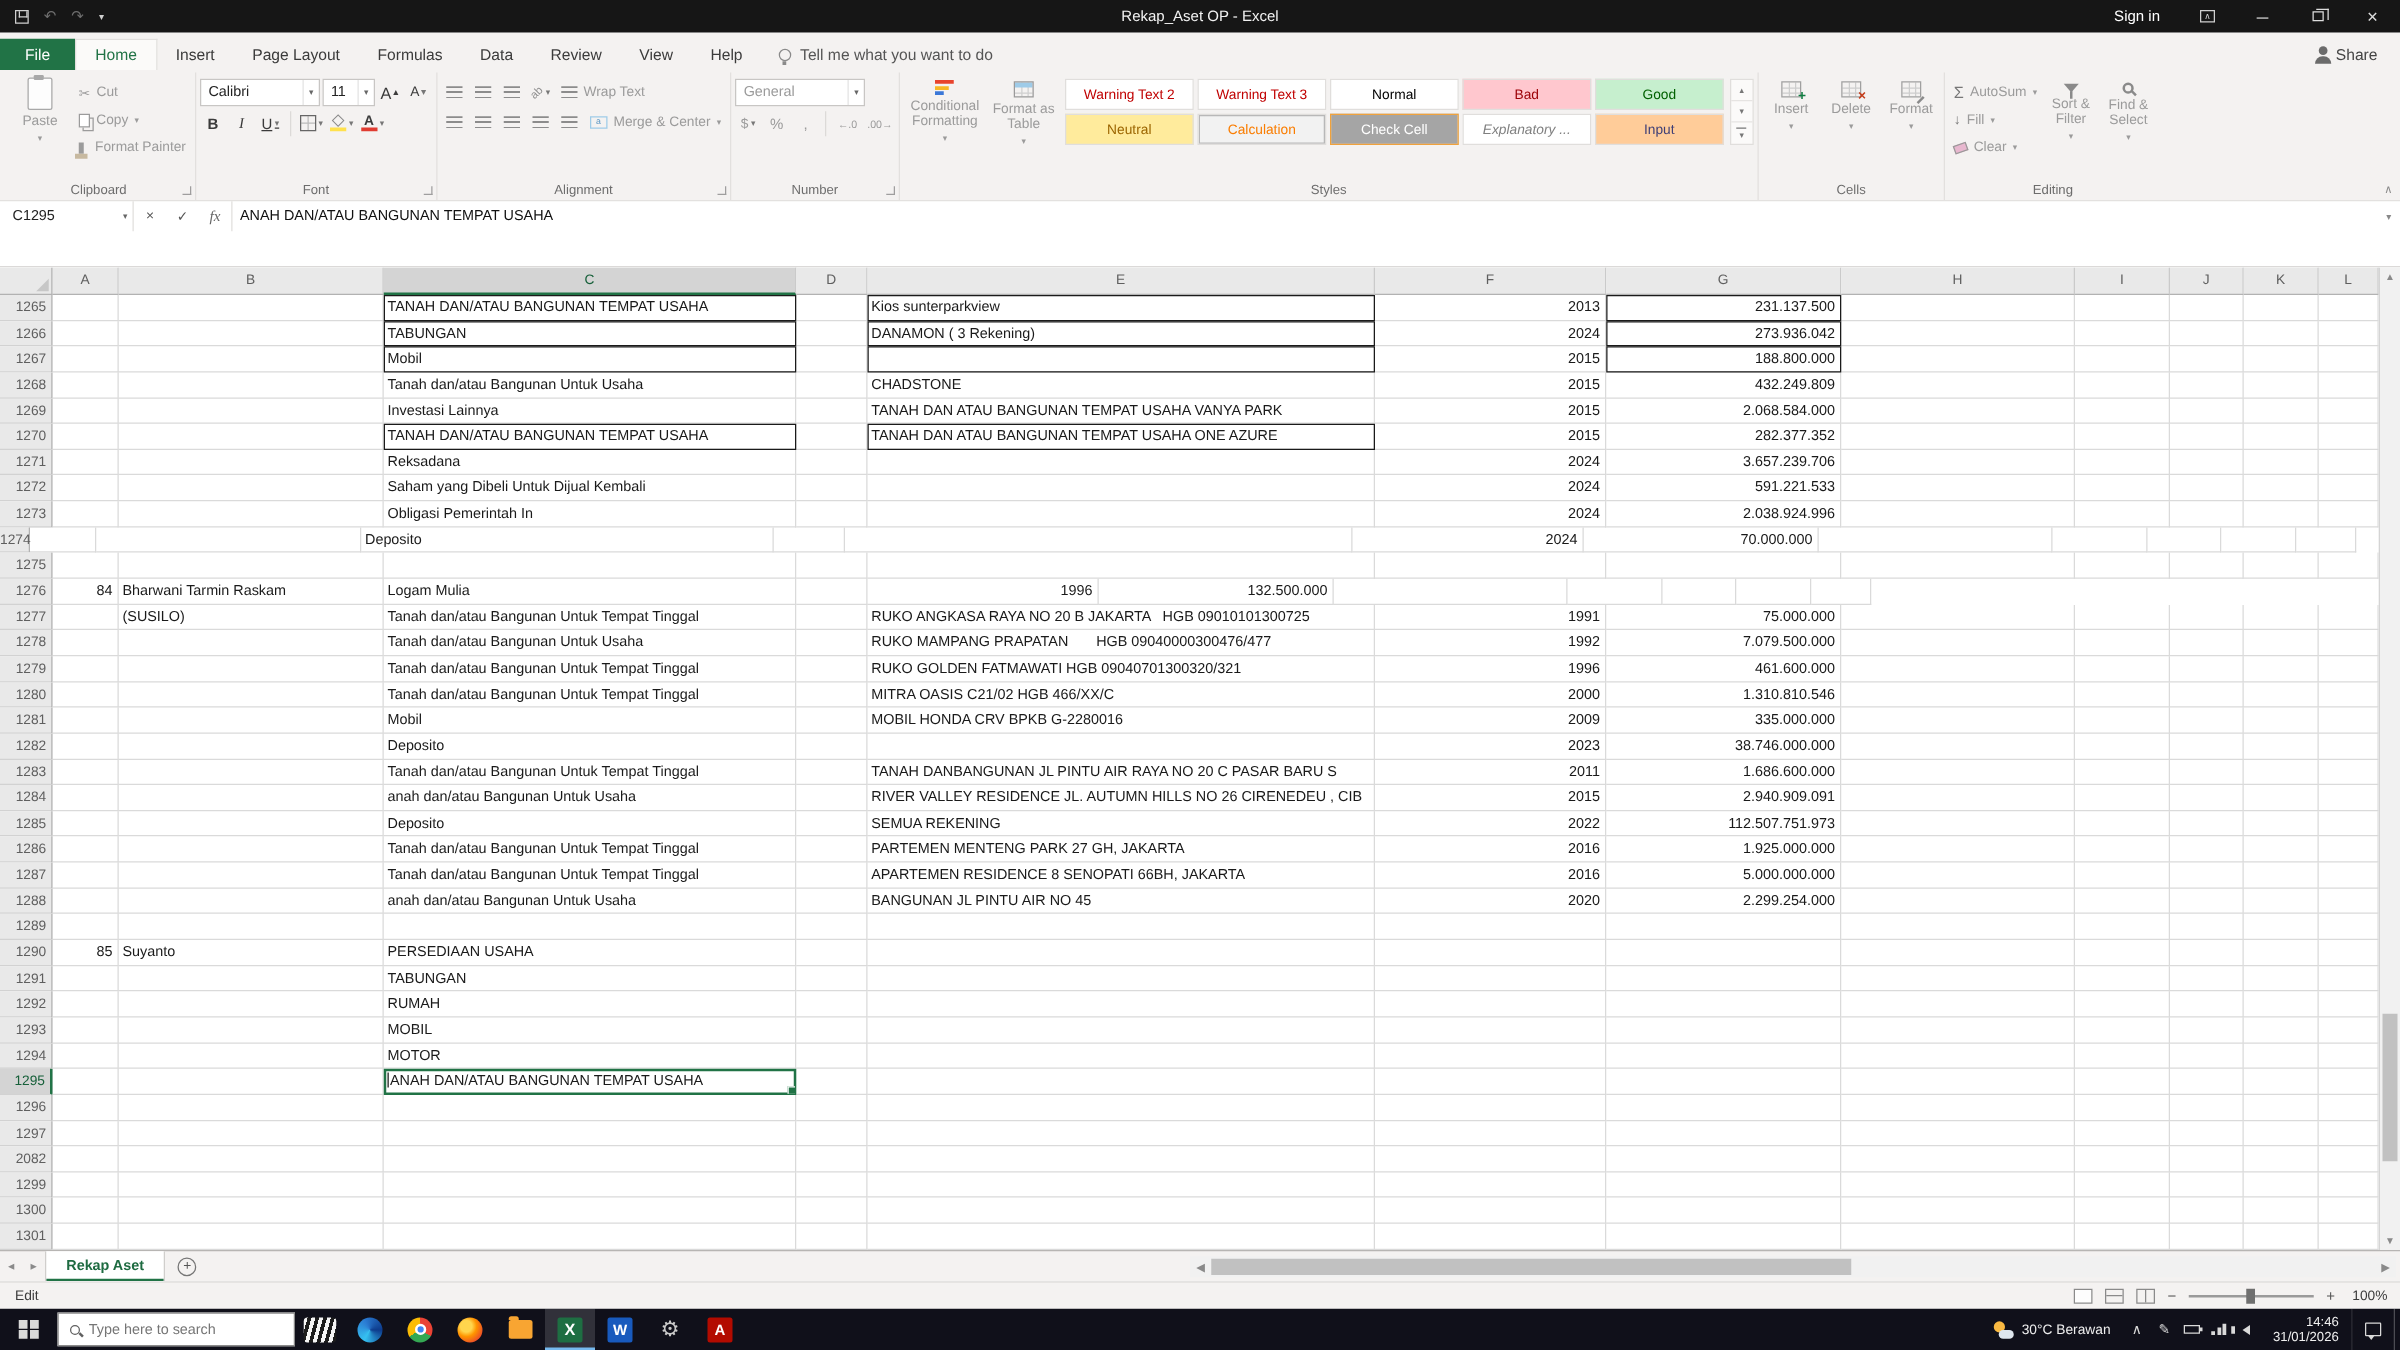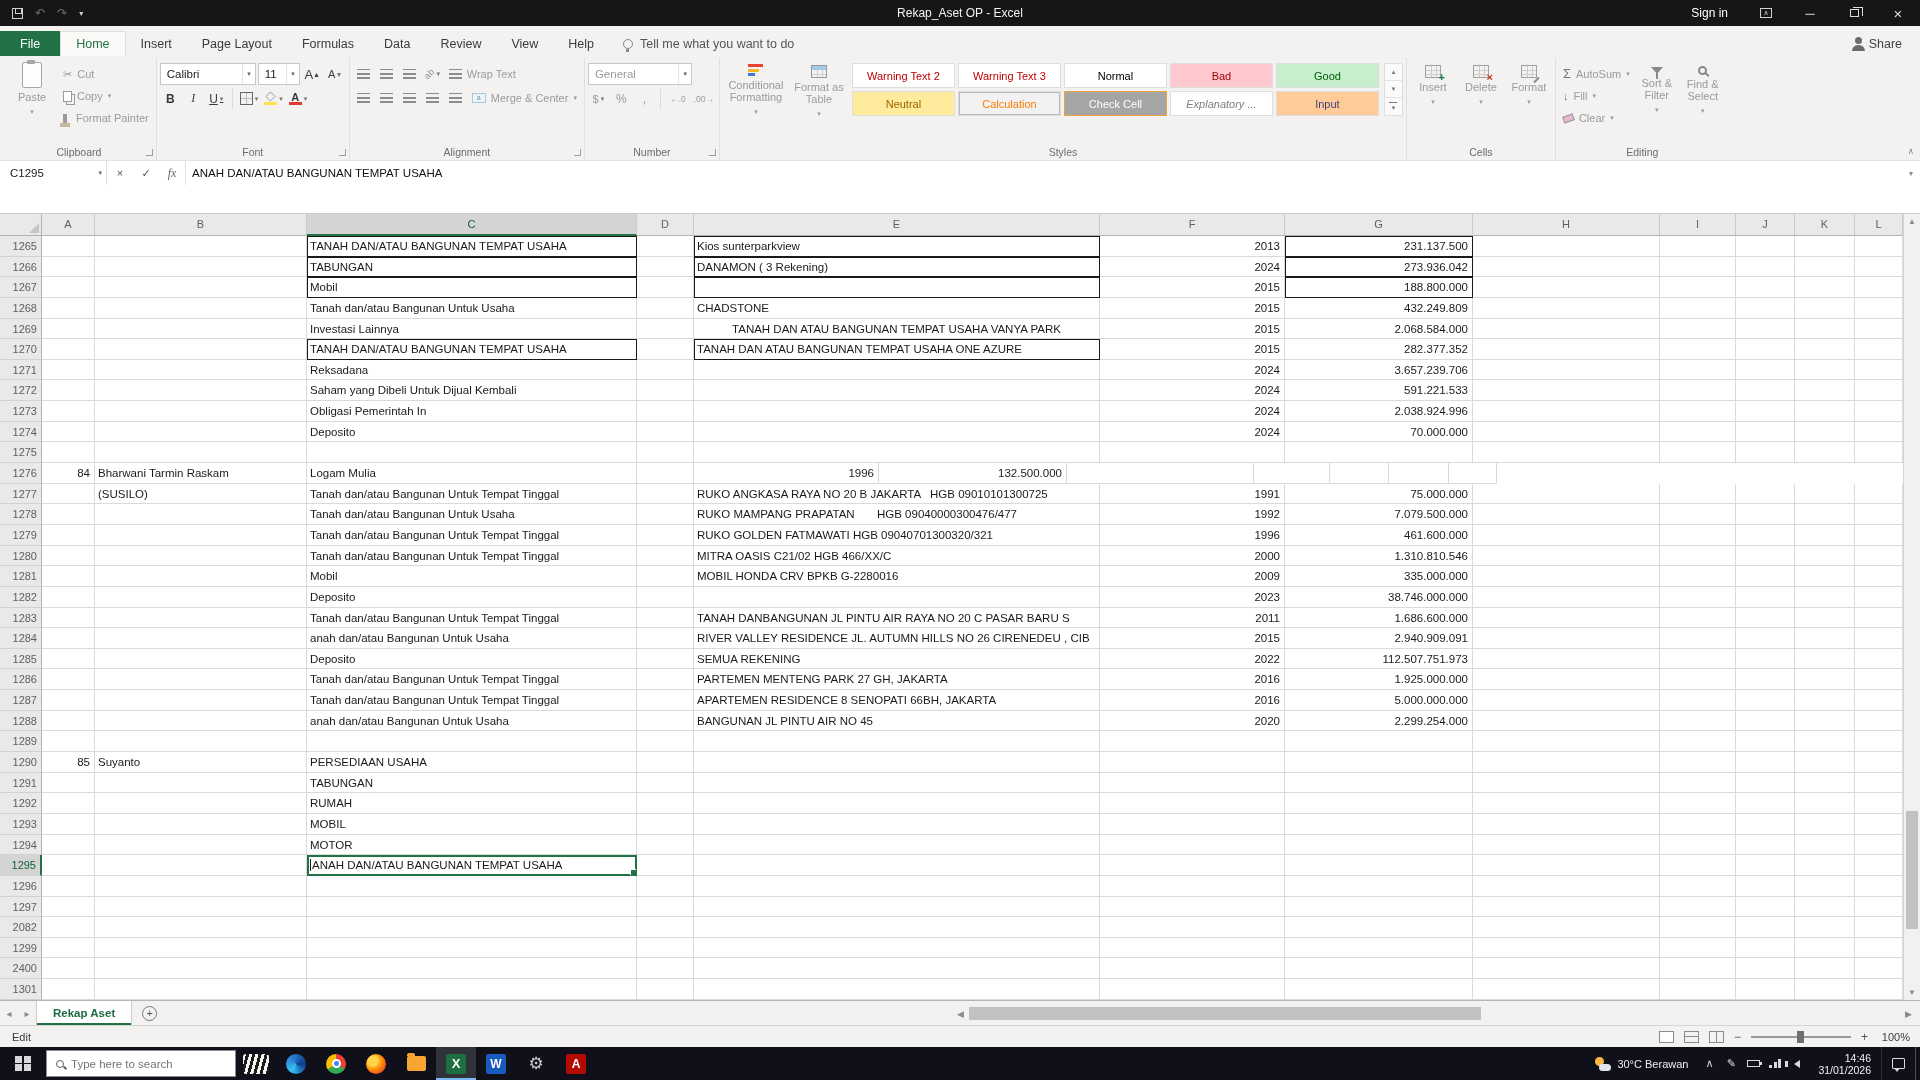--- a/index.html
+++ b/index.html
@@ -589,21 +589,21 @@
           <div class="cell" style="width: 59px;"></div>
           <div class="cell" style="width: 60px;"></div>
           <div class="cell" style="width: 48px;"></div>
         </div>
         <div class="grow">
           <div class="rhead" style="width: 42px;">1269</div>
           <div class="cell num" style="width: 53px;"></div>
           <div class="cell" style="width: 212px;"></div>
           <div class="cell" style="width: 330px;">Investasi Lainnya</div>
           <div class="cell" style="width: 57px;"></div>
-          <div class="cell" style="width: 406px; text-align: center;">TANAH DAN ATAU BANGUNAN TEMPAT USAHA VANYA PARK</div>
+          <div class="cell" style="width: 406px;">TANAH DAN ATAU BANGUNAN TEMPAT USAHA VANYA PARK</div>
           <div class="cell num" style="width: 185px;">2015</div>
           <div class="cell num" style="width: 188px;">2.068.584.000</div>
           <div class="cell" style="width: 187px;"></div>
           <div class="cell" style="width: 76px;"></div>
           <div class="cell" style="width: 59px;"></div>
           <div class="cell" style="width: 60px;"></div>
           <div class="cell" style="width: 48px;"></div>
         </div>
         <div class="grow">
           <div class="rhead" style="width: 42px;">1270</div>
@@ -659,21 +659,21 @@
           <div class="cell" style="width: 406px;"></div>
           <div class="cell num" style="width: 185px;">2024</div>
           <div class="cell num" style="width: 188px;">2.038.924.996</div>
           <div class="cell" style="width: 187px;"></div>
           <div class="cell" style="width: 76px;"></div>
           <div class="cell" style="width: 59px;"></div>
           <div class="cell" style="width: 60px;"></div>
           <div class="cell" style="width: 48px;"></div>
         </div>
         <div class="grow">
-          <div class="rhead" style="width: 42px;">1274</div>
+          <div class="rhead" style="width: 24px;">1274</div>
           <div class="cell num" style="width: 53px;"></div>
           <div class="cell" style="width: 212px;"></div>
           <div class="cell" style="width: 330px;">Deposito</div>
           <div class="cell" style="width: 57px;"></div>
           <div class="cell" style="width: 406px;"></div>
           <div class="cell num" style="width: 185px;">2024</div>
           <div class="cell num" style="width: 188px;">70.000.000</div>
           <div class="cell" style="width: 187px;"></div>
           <div class="cell" style="width: 76px;"></div>
           <div class="cell" style="width: 59px;"></div>
@@ -1048,21 +1048,21 @@
           <div class="cell" style="width: 406px;"></div>
           <div class="cell num" style="width: 185px;"></div>
           <div class="cell num" style="width: 188px;"></div>
           <div class="cell" style="width: 187px;"></div>
           <div class="cell" style="width: 76px;"></div>
           <div class="cell" style="width: 59px;"></div>
           <div class="cell" style="width: 60px;"></div>
           <div class="cell" style="width: 48px;"></div>
         </div>
         <div class="grow">
-          <div class="rhead" style="width: 42px;">2400</div>
+          <div class="rhead" style="width: 42px;">1300</div>
           <div class="cell num" style="width: 53px;"></div>
           <div class="cell" style="width: 212px;"></div>
           <div class="cell" style="width: 330px;"></div>
           <div class="cell" style="width: 57px;"></div>
           <div class="cell" style="width: 406px;"></div>
           <div class="cell num" style="width: 185px;"></div>
           <div class="cell num" style="width: 188px;"></div>
           <div class="cell" style="width: 187px;"></div>
           <div class="cell" style="width: 76px;"></div>
           <div class="cell" style="width: 59px;"></div>

